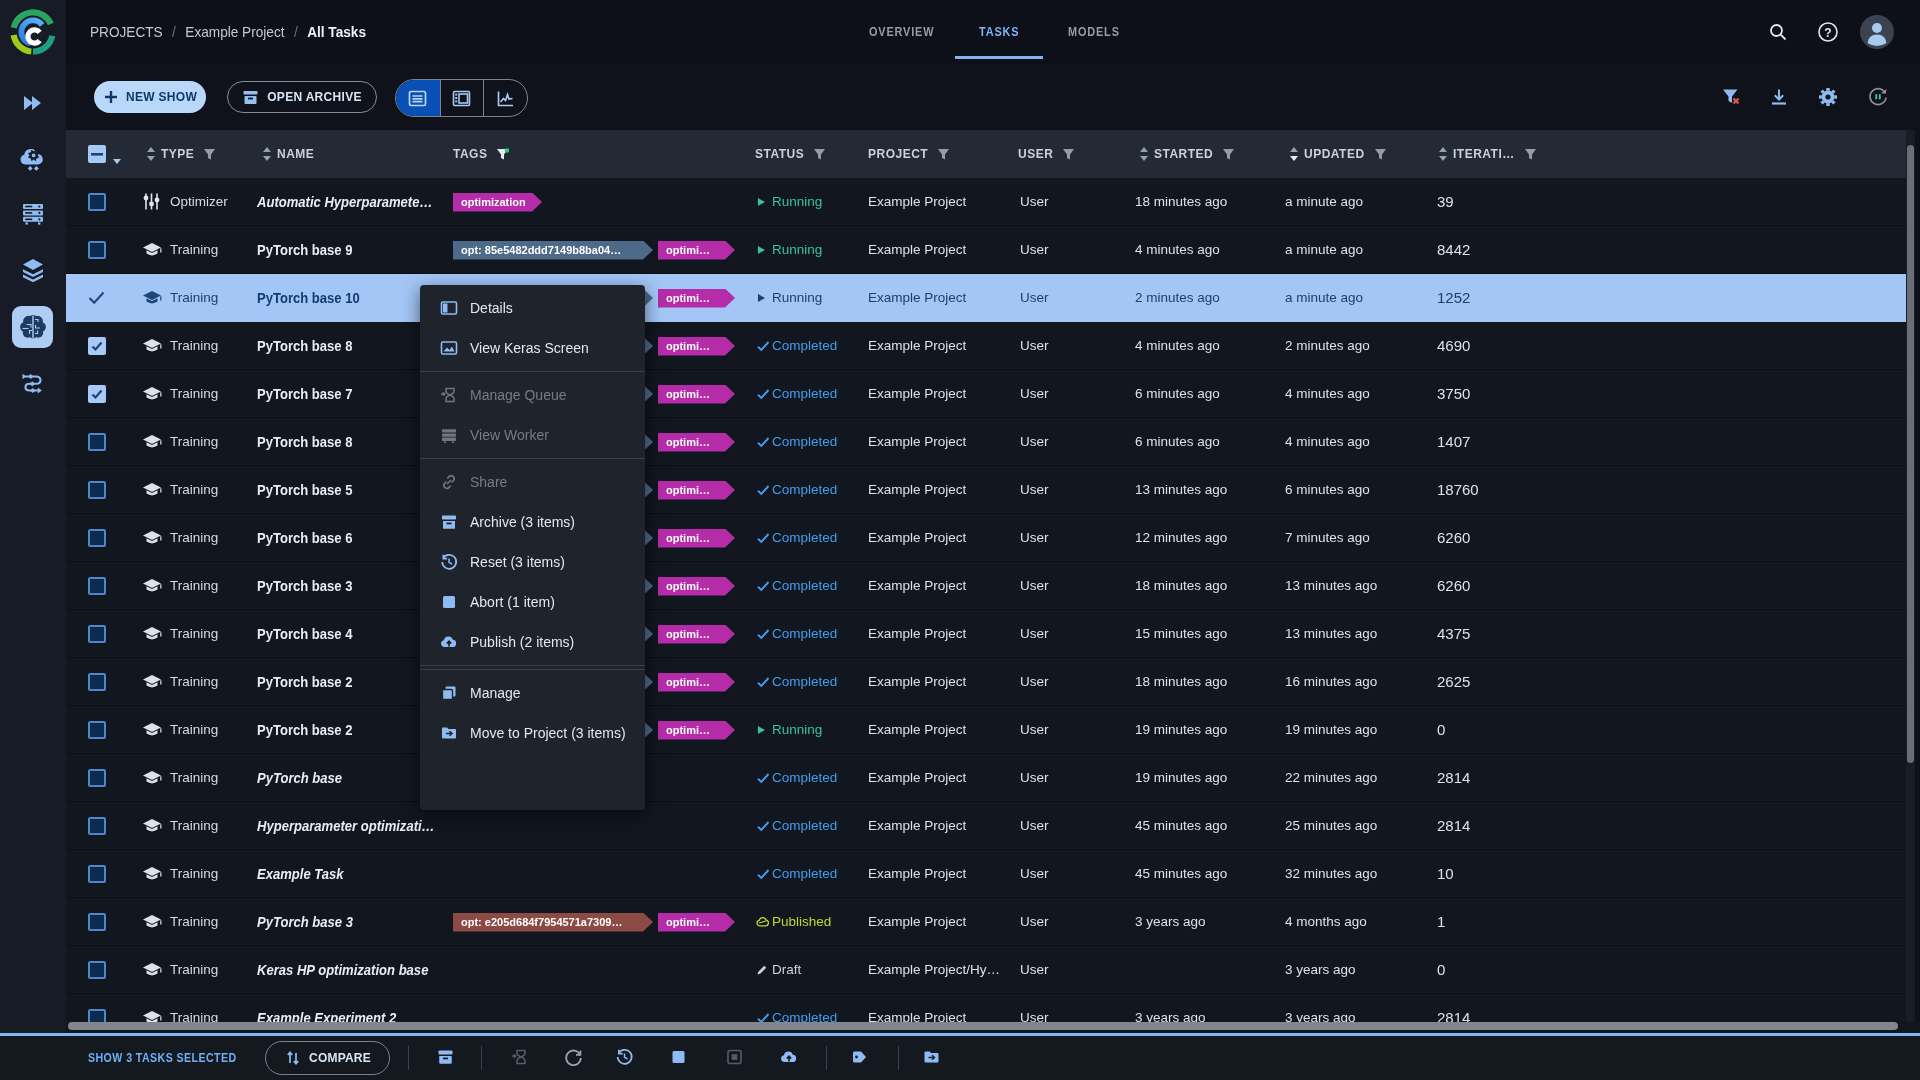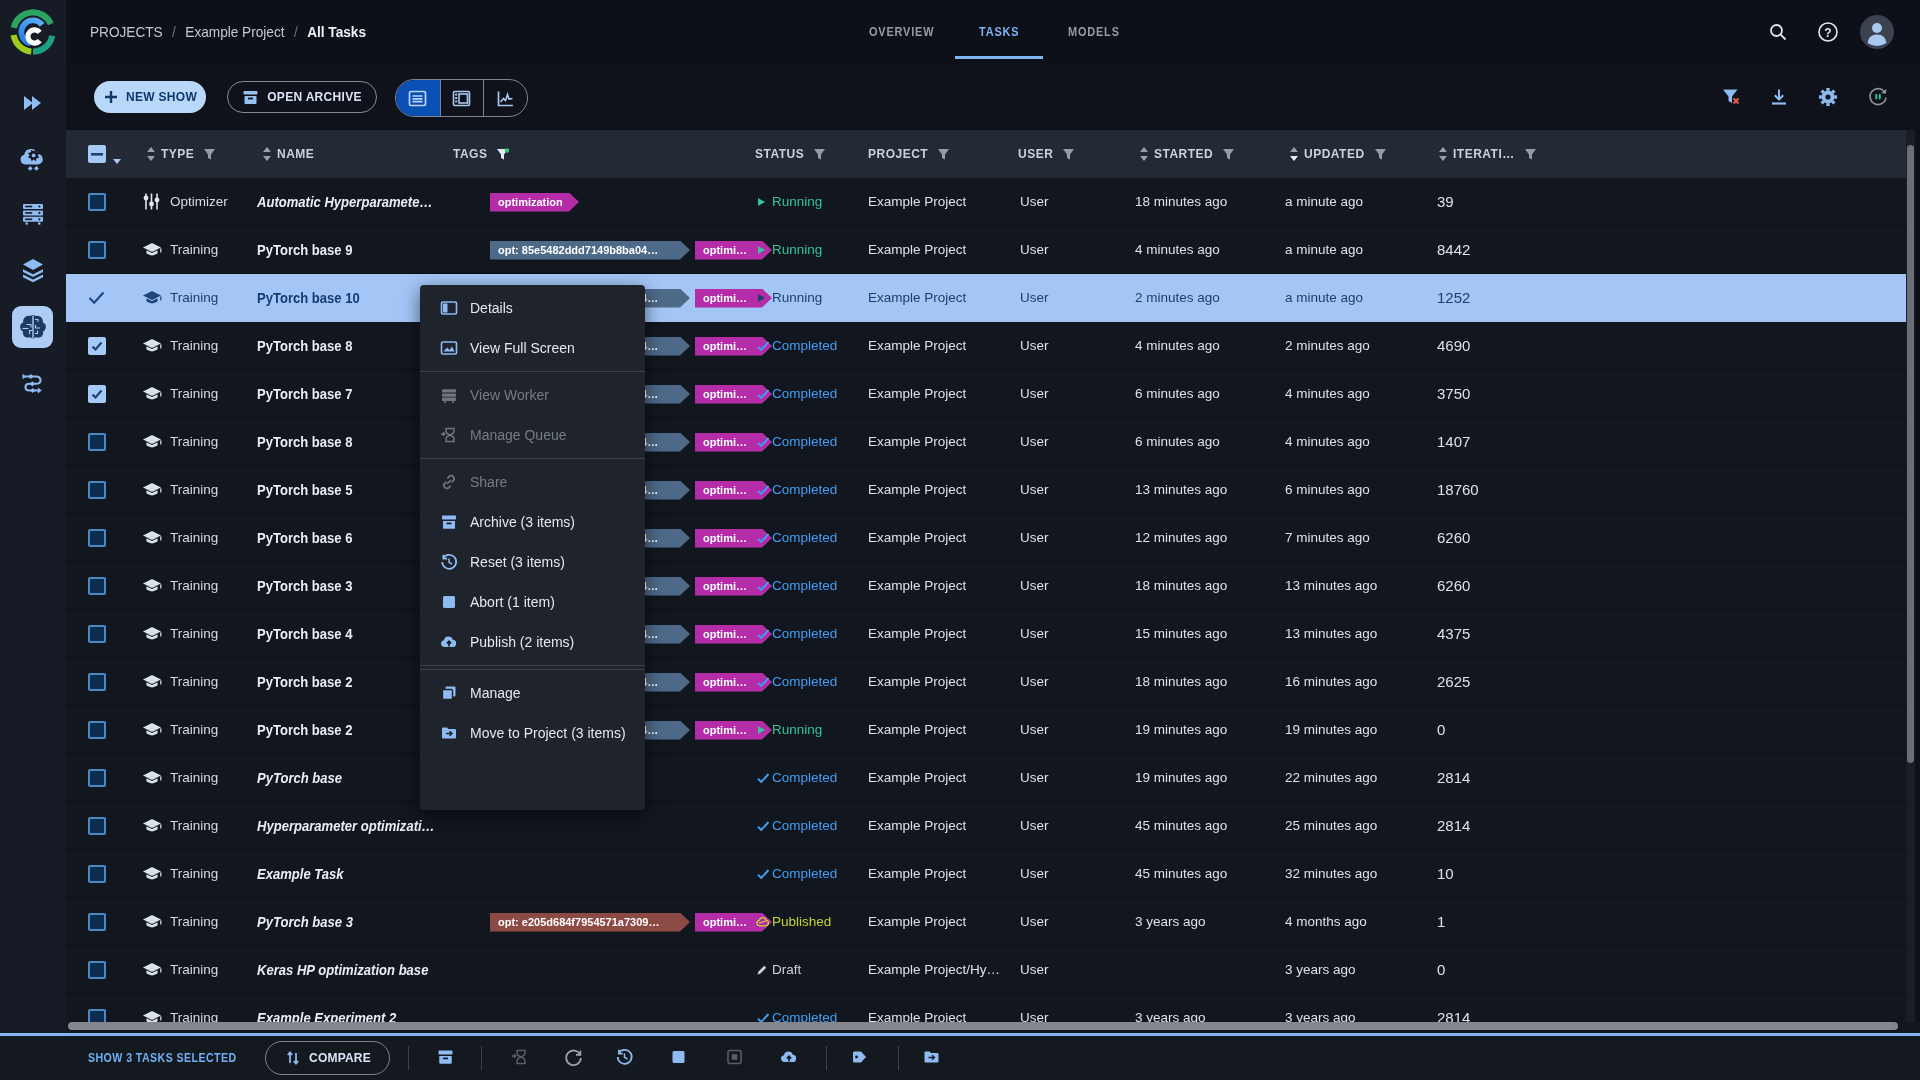--- a/index.html
+++ b/index.html
@@ -60,21 +60,21 @@
 .cb.ck { background:#a6c9f6; display:flex; align-items:center; justify-content:center; }
 .selmark { position:absolute; top:15px; line-height:0; }
 .c-ticon { left:76px; top:14px !important; height:20px !important; line-height:0 !important; }
 .c-type { left:104px; font-size:13.5px; color:#d6dbe4; }
 .row.sel .c-type { color:#1c3f6e; }
 .c-name { left:191px; font-size:15px; font-weight:bold; color:#eaeef4; white-space:nowrap; transform:scaleX(0.87); transform-origin:0 center; }
 .c-name.it { font-style:italic; }
 .row.sel .c-name { color:#123c72; }
 .row.sel .c-proj, .row.sel .c-user, .row.sel .c-start, .row.sel .c-upd, .row.sel .c-iter { color:#1c3f6e; }
 .c-tags { left:387px; top:14.5px !important; height:19px !important; line-height:19px !important;
-  display:flex; gap:5px;margin-left:37px; }
+  display:flex; gap:5px; }
 .tag { display:inline-block; height:19px; line-height:19px; font-size:11px; font-weight:bold;
   color:#fff; padding-left:8px; white-space:nowrap; overflow:hidden;
   clip-path:polygon(0 0, calc(100% - 10px) 0, 100% 50%, calc(100% - 10px) 100%, 0 100%); }
 .tag.mag { background:#b52ca8; }
 .tag.slate { background:#4e6a89; }
 .tag.brick { background:#8c4a45; }
 .c-sic { left:690px; top:0 !important; height:48px !important; display:flex; align-items:center; }
 .c-status { left:706px; font-size:13.5px; }
 .c-proj { left:802px; font-size:13.5px; color:#dde2ea; }
 .c-user { left:954px; font-size:13.5px; color:#dde2ea; }
@@ -891,43 +891,43 @@
         </span>
         <span class="mlabel">Details</span>
       </div>
 <div class="mitem">
         <span class="mic">
           <svg width="18" height="18" viewBox="0 0 18 18">
             <rect x="1.5" y="3" width="15" height="12" rx="1.2" fill="none" stroke="#8ebcf2" stroke-width="1.6"></rect>
             <path d="M3.5 12.5 L7 8.5 L9.5 11 L12 7.5 L14.5 12.5 Z" fill="#8ebcf2"></path>
           </svg>
         </span>
-        <span class="mlabel">View Full Screen</span>
+        <span class="mlabel">View Keras Screen</span>
       </div>
 <div class="mdiv"></div>
+<div class="mitem dis">
+        <span class="mic">
+          <svg width="18" height="18" viewBox="0 0 18 18">
+            <path d="M6 2.5 L14 2.5 L14 5 Q14 7.5 10 9 Q14 10.5 14 13 L14 15.5 L6 15.5 L6 13 Q6 10.5 10 9 Q6 7.5 6 5 Z" fill="none" stroke="#70767f" stroke-width="1.5"></path>
+            <path d="M1 8 L4.5 8 M3 6.2 L4.8 8 L3 9.8" stroke="#70767f" stroke-width="1.4" fill="none"></path>
+          </svg>
+        </span>
+        <span class="mlabel">Manage Queue</span>
+      </div>
 <div class="mitem dis">
         <span class="mic">
           <svg width="18" height="18" viewBox="0 0 18 18">
             <rect x="2" y="3.2" width="14" height="3.4" rx="0.8" fill="#70767f"></rect>
             <rect x="2" y="7.4" width="14" height="3.4" rx="0.8" fill="#70767f"></rect>
             <rect x="2" y="11.6" width="14" height="3.4" rx="0.8" fill="#70767f"></rect>
             <rect x="4" y="15.4" width="2" height="1.6" fill="#70767f"></rect>
             <rect x="12" y="15.4" width="2" height="1.6" fill="#70767f"></rect>
           </svg>
         </span>
         <span class="mlabel">View Worker</span>
-      </div>
-<div class="mitem dis">
-        <span class="mic">
-          <svg width="18" height="18" viewBox="0 0 18 18">
-            <path d="M6 2.5 L14 2.5 L14 5 Q14 7.5 10 9 Q14 10.5 14 13 L14 15.5 L6 15.5 L6 13 Q6 10.5 10 9 Q6 7.5 6 5 Z" fill="none" stroke="#70767f" stroke-width="1.5"></path>
-            <path d="M1 8 L4.5 8 M3 6.2 L4.8 8 L3 9.8" stroke="#70767f" stroke-width="1.4" fill="none"></path>
-          </svg>
-        </span>
-        <span class="mlabel">Manage Queue</span>
       </div>
 <div class="mdiv"></div>
 <div class="mitem dis">
         <span class="mic">
           <svg width="18" height="18" viewBox="0 0 18 18">
             <path d="M7.5 10.5 L10.5 7.5 M6 9 L4.5 10.5 a3 3 0 0 0 4.2 4.2 L10.2 13.2 M12 9 L13.5 7.5 a3 3 0 0 0 -4.2 -4.2 L7.8 4.8" stroke="#70767f" stroke-width="1.7" fill="none" stroke-linecap="round"></path>
           </svg>
         </span>
         <span class="mlabel">Share</span>
       </div>

